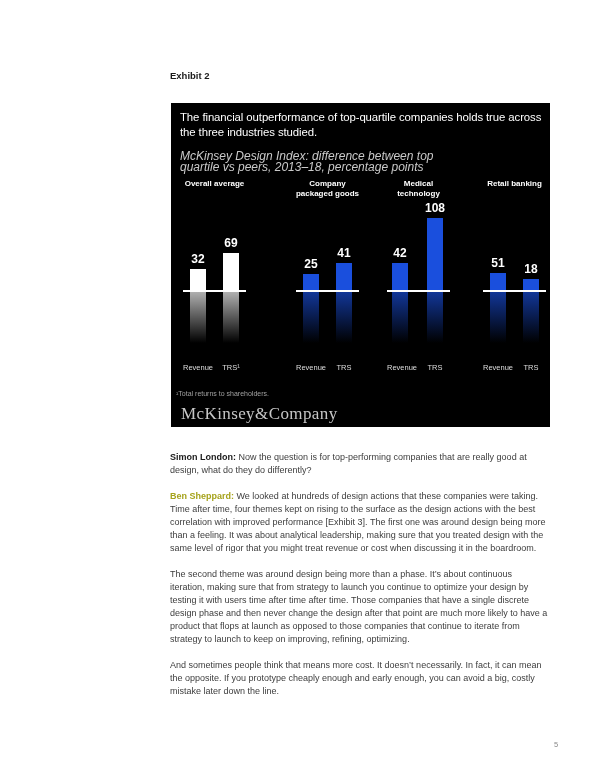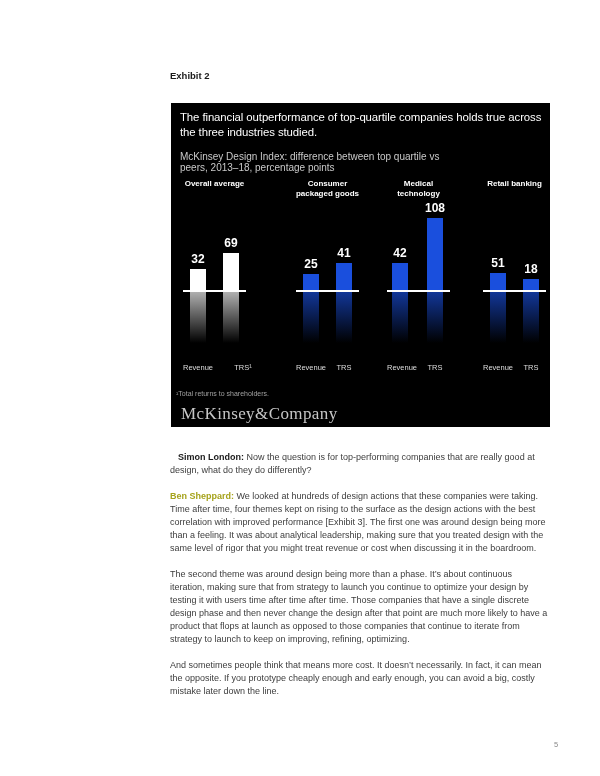--- a/index.html
+++ b/index.html
@@ -18,21 +18,21 @@
     position:absolute; left:171px; top:103px; width:379px; height:324px;
     background:#000000;
   }
   .chart-title {
     position:absolute; left:9px; top:7px; width:368px;
     font-size:11.4px; line-height:15px; font-weight:500; color:#ffffff;
     letter-spacing:-0.1px;
   }
   .chart-subtitle {
     position:absolute; left:9px; top:48px; width:268px;
-    font-size:10px; line-height:11px; color:#c9c9c9;
+    font-size:12px; line-height:11px; color:#c9c9c9;font-style:italic;
   }
   .chart-groups { position:absolute; left:0; top:0; width:100%; height:100%; }
   .group { position:absolute; top:76px; width:63px; height:200px; }
   .group-label {
     position:absolute; top:0; left:-8px; right:-8px; text-align:center;
     font-size:8px; font-weight:bold; line-height:10px; color:#ffffff;
     white-space:pre-line;
   }
   .bars {
     position:absolute; top:26px; left:0; width:100%; height:86px;
@@ -96,25 +96,25 @@
             <div class="bar-col">
               <span class="bar-value">69</span>
               <div class="bar" style="height: 38px; background: rgb(255, 255, 255);">
                 <div class="reflection" style="background: linear-gradient(rgba(255, 255, 255, 0.7), rgba(255, 255, 255, 0));"></div>
               </div>
             </div>
           </div>
           <div class="baseline"></div>
           <div class="x-labels">
             <span class="x-label" style="left: 15px;">Revenue</span>
-            <span class="x-label" style="left: 60px;">TRS¹</span>
+            <span class="x-label" style="left: 48px;">TRS¹</span>
           </div>
         </div>
         <div class="group" style="left: 125px;">
-          <div class="group-label">Consumer
+          <div class="group-label">Company
 packaged goods</div>
           <div class="bars">
             <div class="bar-col">
               <span class="bar-value">25</span>
               <div class="bar" style="height: 17px; background: rgb(26, 79, 221);">
                 <div class="reflection" style="background: linear-gradient(rgba(26, 79, 221, 0.7), rgba(26, 79, 221, 0));"></div>
               </div>
             </div>
             <div class="bar-col">
               <span class="bar-value">41</span>
@@ -174,20 +174,20 @@
             <span class="x-label" style="left: 48px;">TRS</span>
           </div>
         </div>
       </div>
 
     <div class="chart-footnote">¹Total returns to shareholders.</div>
     <div class="chart-logo">McKinsey&amp;Company</div>
   </div>
 
   <div class="transcript">
-      <p class="para"><strong class="speaker" style="color: rgb(26, 26, 26); margin-left: 8px;">Simon London: </strong>Now the question is for top-performing companies that are really good at design, what do they do differently?</p>
+      <p class="para"><strong class="speaker" style="color: rgb(26, 26, 26);">Simon London: </strong>Now the question is for top-performing companies that are really good at design, what do they do differently?</p>
       <p class="para"><strong class="speaker" style="color: rgb(166, 163, 28);">Ben Sheppard: </strong>We looked at hundreds of design actions that these companies were taking. Time after time, four themes kept on rising to the surface as the design actions with the best correlation with improved performance [Exhibit 3]. The first one was around design being more than a feeling. It was about analytical leadership, making sure that you treated design with the same level of rigor that you might treat revenue or cost when discussing it in the boardroom.</p>
       <p class="para">The second theme was around design being more than a phase. It’s about continuous iteration, making sure that from strategy to launch you continue to optimize your design by testing it with users time after time after time. Those companies that have a single discrete design phase and then never change the design after that point are much more likely to have a product that flops at launch as opposed to those companies that continue to iterate from strategy to launch to keep on improving, refining, optimizing.</p>
       <p class="para">And sometimes people think that means more cost. It doesn’t necessarily. In fact, it can mean the opposite. If you prototype cheaply enough and early enough, you can avoid a big, costly mistake later down the line.</p>
     </div>
 
   <div class="page-number">5</div>
 </div>
 
 </body></html>

